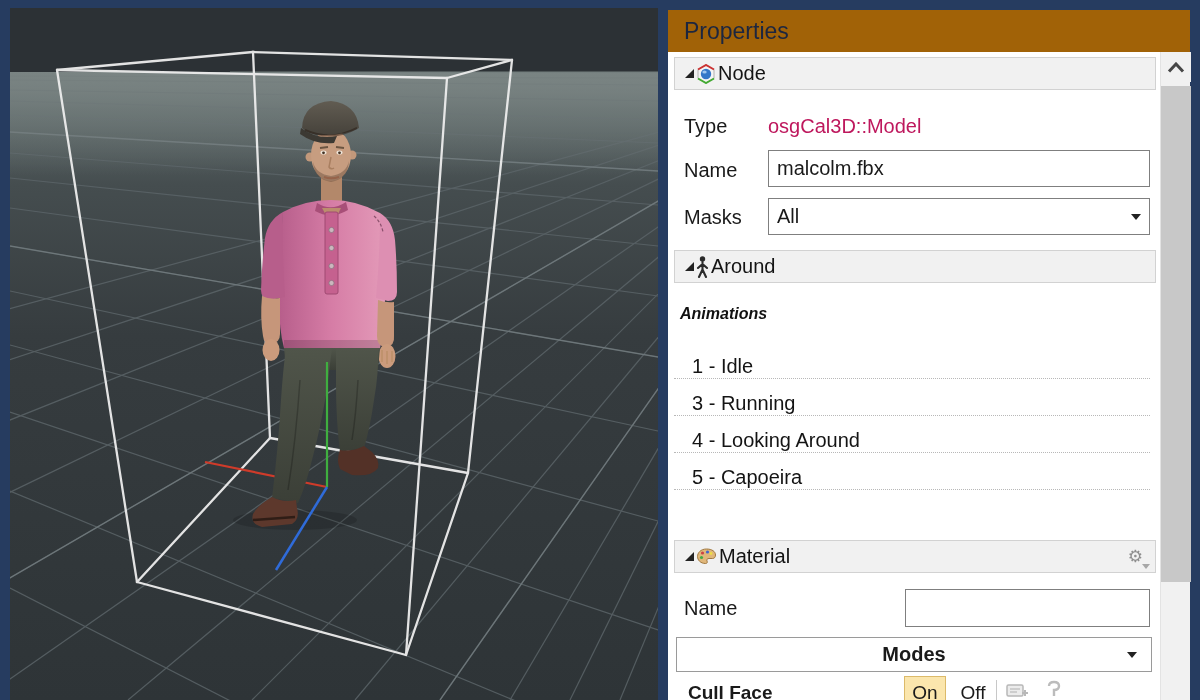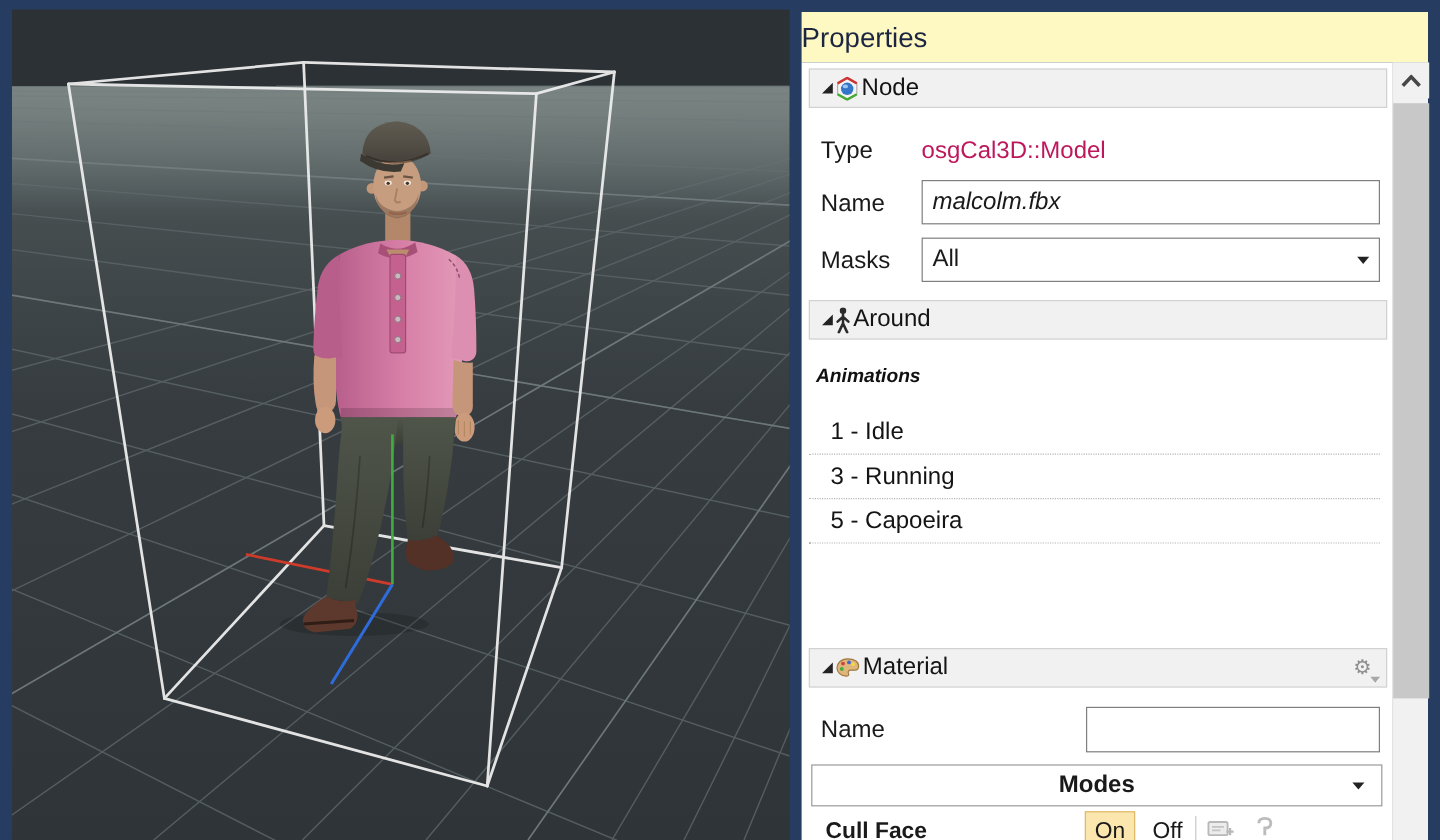--- a/index.html
+++ b/index.html
@@ -2,39 +2,39 @@
 <html><head>
 <meta charset="utf-8">
 <style>
   html,body{margin:0;padding:0;background:#263c60;overflow:hidden;}
   .window{position:relative;width:1200px;height:700px;background:#263c60;
           font-family:"Liberation Sans",sans-serif;color:#1a1a1a;}
   
   .viewport{position:absolute;left:10px;top:8px;width:648px;height:692px;background:#31373b;}
   .viewport svg{display:block;}
   
-  .title-bar{position:absolute;left:668px;top:10px;width:522px;height:42px;background:#fef9c3;
-             display:flex;align-items:center;box-sizing:border-box;}
+  .title-bar{position:absolute;left:668px;top:10px;width:522px;height:42px;background:#a16207;
+             display:flex;align-items:center;padding-left:16px;box-sizing:border-box;}
   .title-bar span{font-size:23px;color:#1c2640;}
   .panel-body{position:absolute;left:668px;top:52px;width:492px;height:648px;background:#ffffff;overflow:hidden;}
   .hdr{position:absolute;left:6px;width:482px;height:33px;background:#f1f1f1;border:1px solid #d2d2d2;
        box-sizing:border-box;display:flex;align-items:center;gap:2px;padding-left:10px;}
   .hdr .label{font-size:20px;color:#141414;}
   .expander{width:0;height:0;border-bottom:9px solid #222;border-left:9px solid transparent;}
   .row-label{position:absolute;font-size:20px;color:#1a1a1a;}
   .static-value{position:absolute;font-size:20px;color:#be185d;}
   .tinput{position:absolute;border:1px solid #7f7f7f;background:#fff;font-family:"Liberation Sans",sans-serif;
-          font-size:20px;color:#1a1a1a;padding:0 8px;box-sizing:border-box;outline:none;font-style:italic;}
+          font-size:20px;color:#1a1a1a;padding:0 8px;box-sizing:border-box;outline:none;}
   .combo{position:absolute;border:1px solid #7f7f7f;background:#fff;display:flex;align-items:center;
          box-sizing:border-box;padding:0 8px;font-size:20px;cursor:default;}
   .combo .caret{margin-left:auto;width:0;height:0;border-top:6px solid #222;
                 border-left:5px solid transparent;border-right:5px solid transparent;}
   .bold-label{position:absolute;font-size:16px;font-weight:bold;color:#111;font-style:italic;}
   .anim-list{position:absolute;left:6px;top:290px;width:476px;}
-  .anim-row{height:37px;display:flex;align-items:center;padding-left:18px;font-size:20px;
+  .anim-row{height:37px;display:flex;align-items:flex-end;padding-left:18px;font-size:20px;
             border-bottom:1px dotted #b8b8b8;box-sizing:border-box;color:#141414;}
   .anim-row.selected{background:#3095ea;color:#ffffff;border:1px dotted #8a7a66;height:34px;
                      margin:1px 0 2px 0;padding-left:5px;}
   .gear-wrap{margin-left:auto;margin-right:12px;position:relative;color:#8f8f8f;font-size:17px;line-height:1;}
   .gear-wrap .mini-caret{position:absolute;right:-7px;bottom:-4px;width:0;height:0;border-top:5px solid #a7a7a7;
                 border-left:4px solid transparent;border-right:4px solid transparent;}
   .modes-btn{position:absolute;left:8px;top:585px;width:476px;height:35px;border:1px solid #9a9a9a;
              background:#fff;display:flex;align-items:center;justify-content:center;box-sizing:border-box;}
   .modes-btn span{font-size:20px;font-weight:bold;}
   .modes-btn .caret{position:absolute;right:14px;top:14px;width:0;height:0;border-top:6px solid #222;
@@ -247,20 +247,23 @@
     <span class="bold-label" style="left:12px;top:253px;">Animations</span>
 
     <div class="anim-list">
       <div class="anim-row">
         <span>1 - Idle</span>
       </div>
       <div class="anim-row">
         <span>3 - Running</span>
       </div>
       <div class="anim-row">
+        <span>4 - Looking Around</span>
+      </div>
+      <div class="anim-row">
         <span>5 - Capoeira</span>
       </div>
     </div>
 
     <div class="hdr" style="top:488px;">
       <div class="expander"></div>
       <svg width="21" height="17" viewBox="0 0 20 17">
         <path d="M10 1 C4 1 1 5 1 8.5 C1 12 4 15.5 9 15.5 C11 15.5 11 14 10.5 13 C10 11.8 10.5 10.5 12.5 10.5 L16 10.5 C18 10.5 19 9 19 7 C19 3.5 15.5 1 10 1 Z" fill="#e0b77a" stroke="#a07840" stroke-width="1"></path>
         <circle cx="6" cy="5" r="1.6" fill="#cc4444"></circle>
           <circle cx="11" cy="4" r="1.6" fill="#4466cc"></circle>

